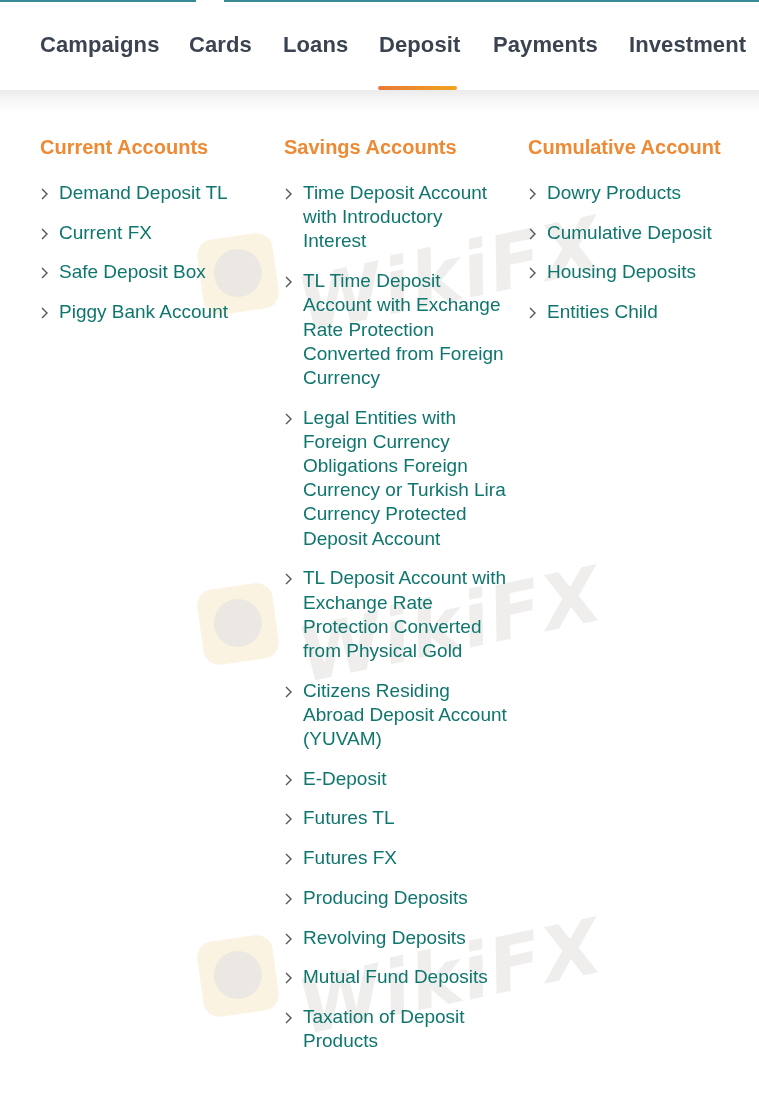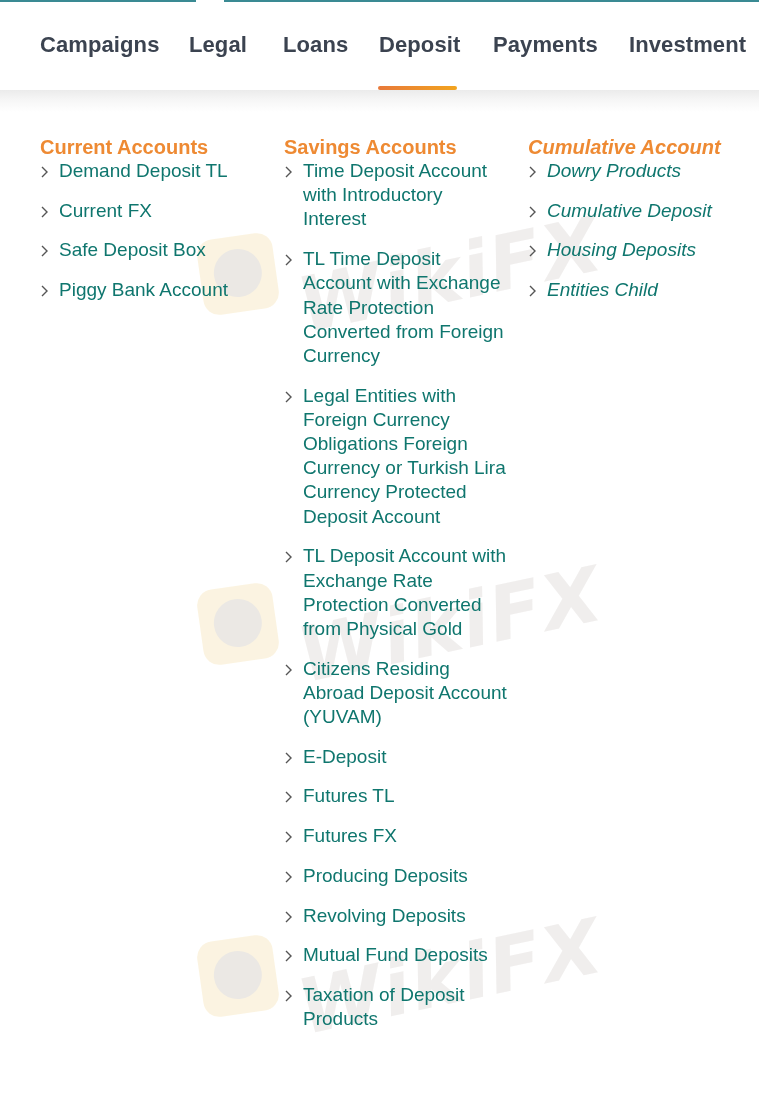--- a/index.html
+++ b/index.html
@@ -12,42 +12,42 @@
   .nav { position: absolute; top: 2px; left: 0; width: 759px; height: 88px; background: #ffffff; padding-left: 44px; }
   .nav-item { position: absolute; top: 30px; font-size: 22px; font-weight: bold; color: #3b4350; letter-spacing: 0.1px; white-space: nowrap; cursor: pointer; }
   .nav-underline { position: absolute; left: 378px; top: 86px; width: 79px; height: 4px; border-radius: 2px;
     background: linear-gradient(90deg, #e8793a, #f2a41e); }
 
   .panel { position: absolute; top: 90px; left: 0; width: 759px; height: 1016px; background: #ffffff; }
   .panel-shadow { position: absolute; top: 90px; left: 0; width: 759px; height: 22px;
     background: linear-gradient(180deg, #ebebeb 0%, #f6f6f6 45%, #ffffff 100%); }
 
   .col { position: absolute; top: 136px; }
-  .col-title { font-size: 20px; font-weight: bold; color: #ee8a33; white-space: nowrap; }
+  .col-title { font-size: 20px; font-weight: bold; color: #ee8a33; white-space: nowrap; margin-bottom: 22px; }
   .link { position: relative; display: block; padding-left: 19px; font-size: 19px; line-height: 24.2px; color: #0f766e; margin-bottom: 15.5px; cursor: pointer; }
   .link .chev { position: absolute; left: 0; top: 7px; width: 10px; height: 12px; }
   .col1 { left: 40px; width: 230px; }
   .col2 { left: 284px; width: 226px; }
-  .col3 { left: 528px; width: 225px; font-style: italic; }
+  .col3 { left: 528px; width: 225px; }
 
   .wm { position: absolute; pointer-events: none; opacity: 0.5; }
   .wm-badge { position: absolute; width: 76px; height: 76px; border-radius: 16px; background: #f8e9c4; transform: rotate(-8deg); }
   .wm-badge::after { content: ""; position: absolute; left: 14px; top: 13px; width: 48px; height: 48px; border-radius: 50%; background: #d9d3ca; }
   .wm-text { position: absolute; left: 96px; top: -6px; font-size: 76px; font-weight: bold; font-style: italic; color: #e2dedc; letter-spacing: 2px; transform: rotate(-12deg); white-space: nowrap; font-family: "DejaVu Sans", sans-serif; }
 </style>
 </head>
 <body>
 
 <div class="top-line">
     <div class="gap"></div>
   </div>
 
 <nav class="nav">
   <a class="nav-item" style="left:40px">Campaigns</a>
-  <a class="nav-item" style="left:189px">Legal</a>
+  <a class="nav-item" style="left:189px">Cards</a>
   <a class="nav-item" style="left:283px">Loans</a>
   <a class="nav-item" style="left:379px">Deposit</a>
   <a class="nav-item" style="left:493px">Payments</a>
   <a class="nav-item" style="left:629px">Investment</a>
 </nav>
 
 <div class="panel"></div>
 <div class="panel-shadow"></div>
 <div class="nav-underline"></div>
 

